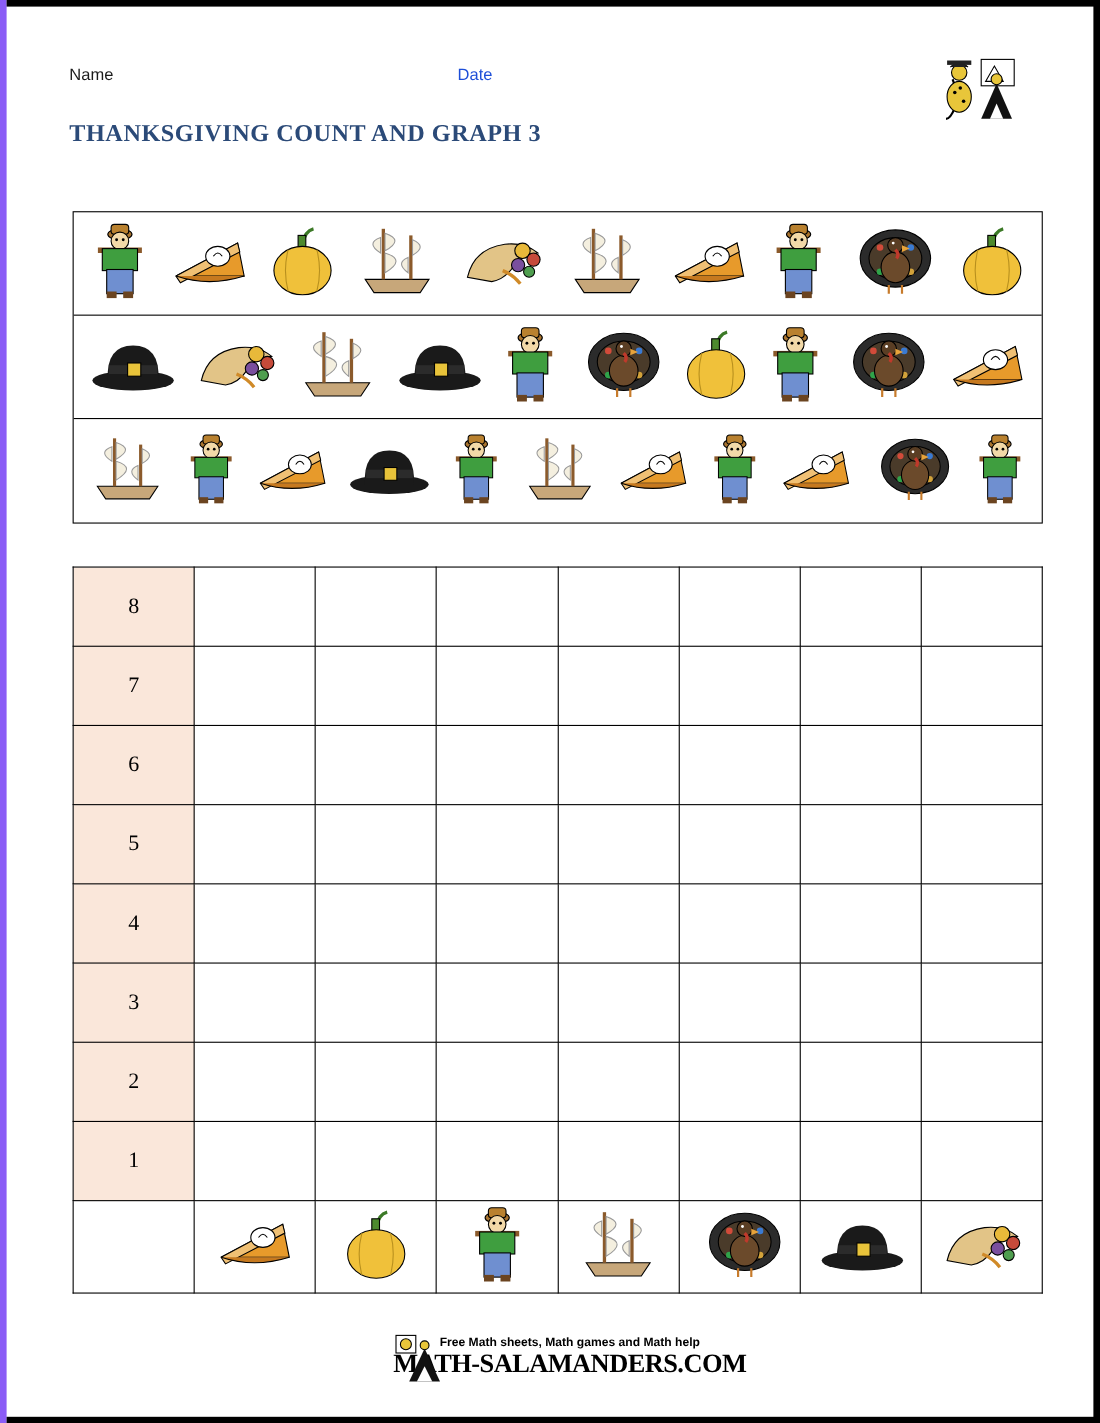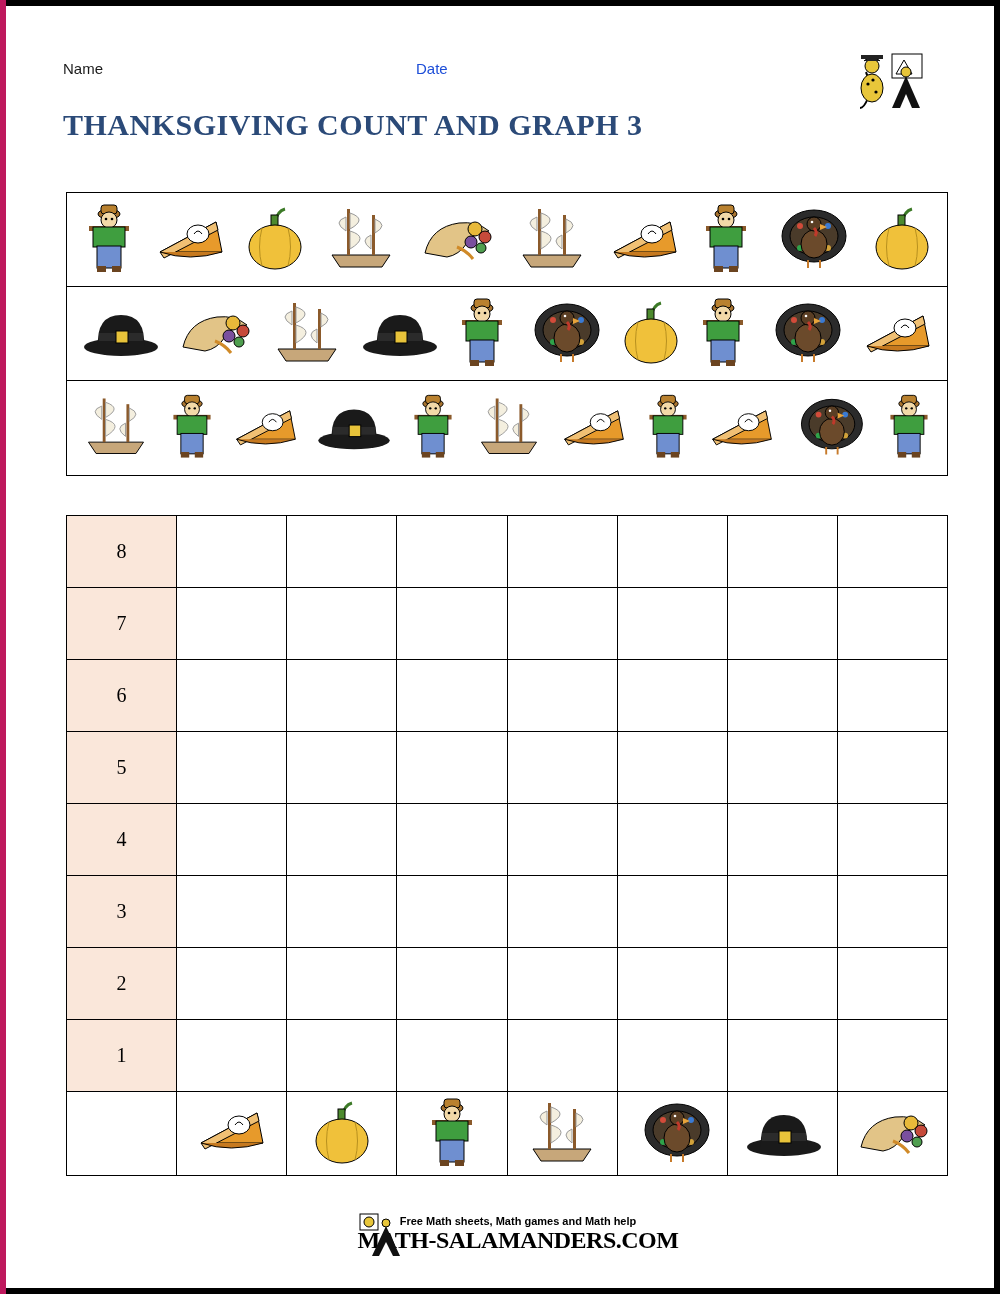--- a/index.html
+++ b/index.html
@@ -15,21 +15,21 @@
     color: #000;
     overflow: hidden;
   }
   .page {
     position: absolute;
     left: 0; top: 0;
     width: 1000px;
     height: 1294px;
     background: #fff;
     box-sizing: border-box;
-    border-left: 6px solid #be185d;
+    border-left: 6px solid #8b5cf6;
     border-right: 6px solid #000;
   }
   .top-rule {
     position: absolute;
     left: 0; top: 0;
     width: 1000px;
     height: 6px;
     background: #000;
   }
   .bottom-rule {
@@ -49,21 +49,21 @@
   }
   .hdr-date {
     position: absolute;
     left: 410px; top: 60px;
     font-size: 15px;
     color: #1d4ed8;
   }
   .title {
     position: absolute;
     left: 57px; top: 108px;
-    font-size: 30px;
+    font-size: 22px;
     letter-spacing: 0.5px;
     color: #2b4a78;
     font-family: "Liberation Serif", serif;
     font-weight: 700;
   }
 
   
   .logo-top {
     position: absolute;
     right: 62px; top: 52px;

